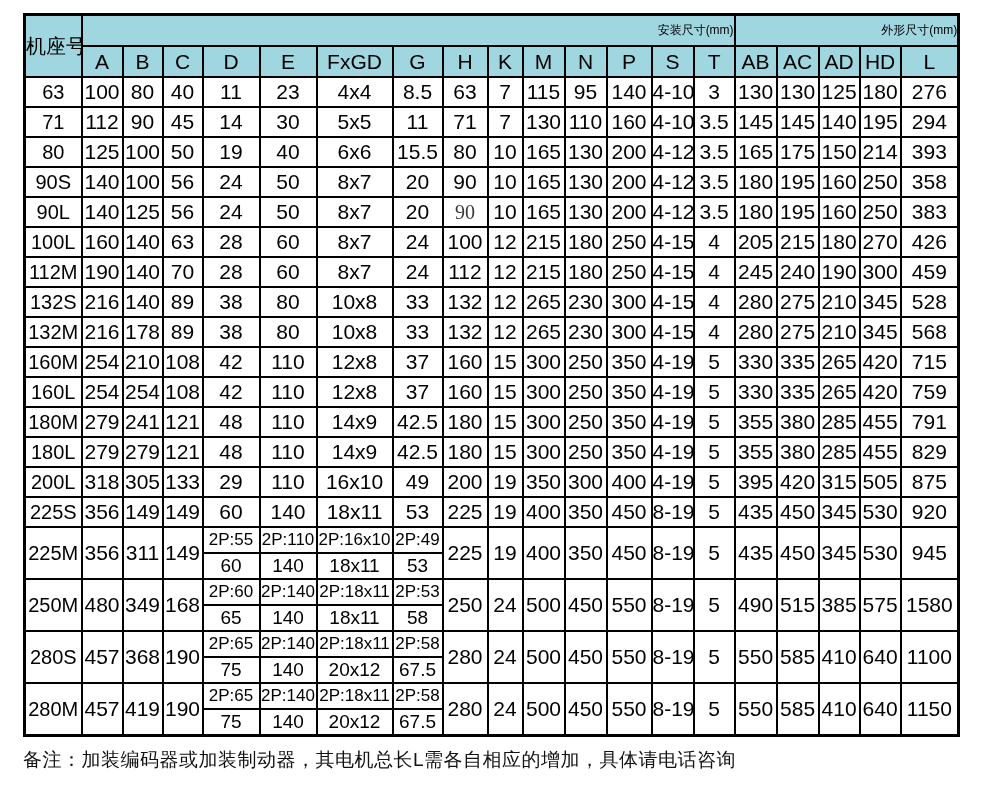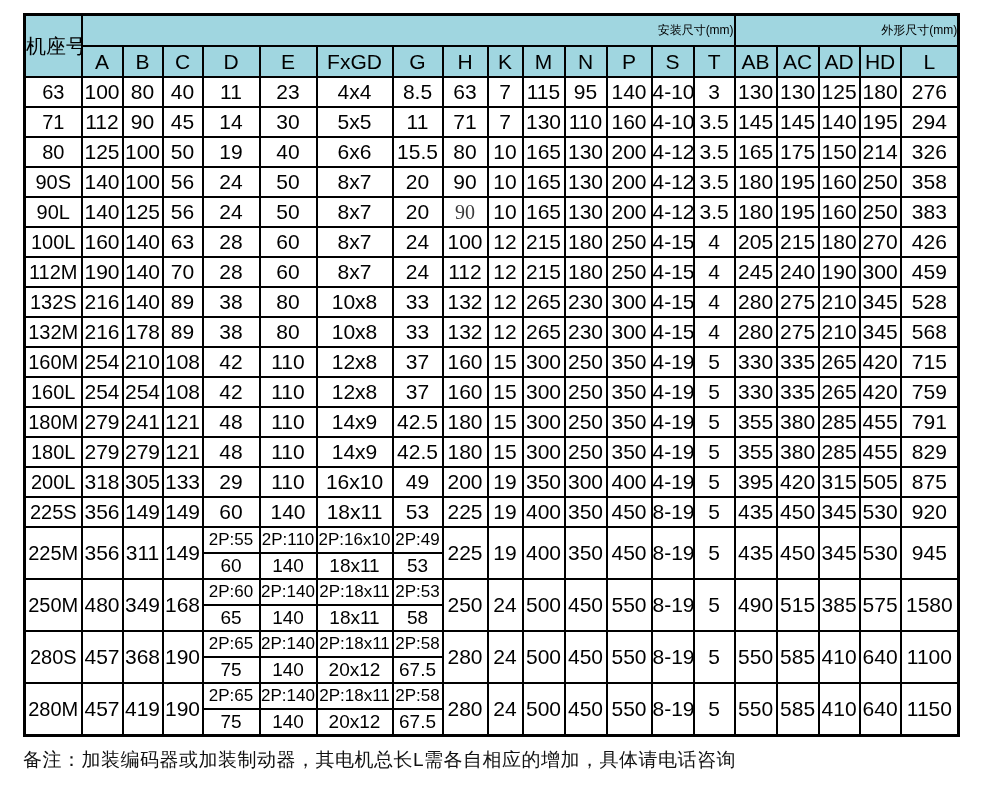--- a/index.html
+++ b/index.html
@@ -132,21 +132,21 @@
           <td>10</td>
           <td>165</td>
           <td>130</td>
           <td>200</td>
           <td>4-12</td>
           <td>3.5</td>
           <td>165</td>
           <td>175</td>
           <td>150</td>
           <td>214</td>
-          <td>326</td>
+          <td>393</td>
         </tr>
         <tr>
           <td class="frame">90S</td>
           <td>140</td>
           <td>100</td>
           <td>56</td>
           <td>24</td>
           <td>50</td>
           <td>8x7</td>
           <td>20</td>

